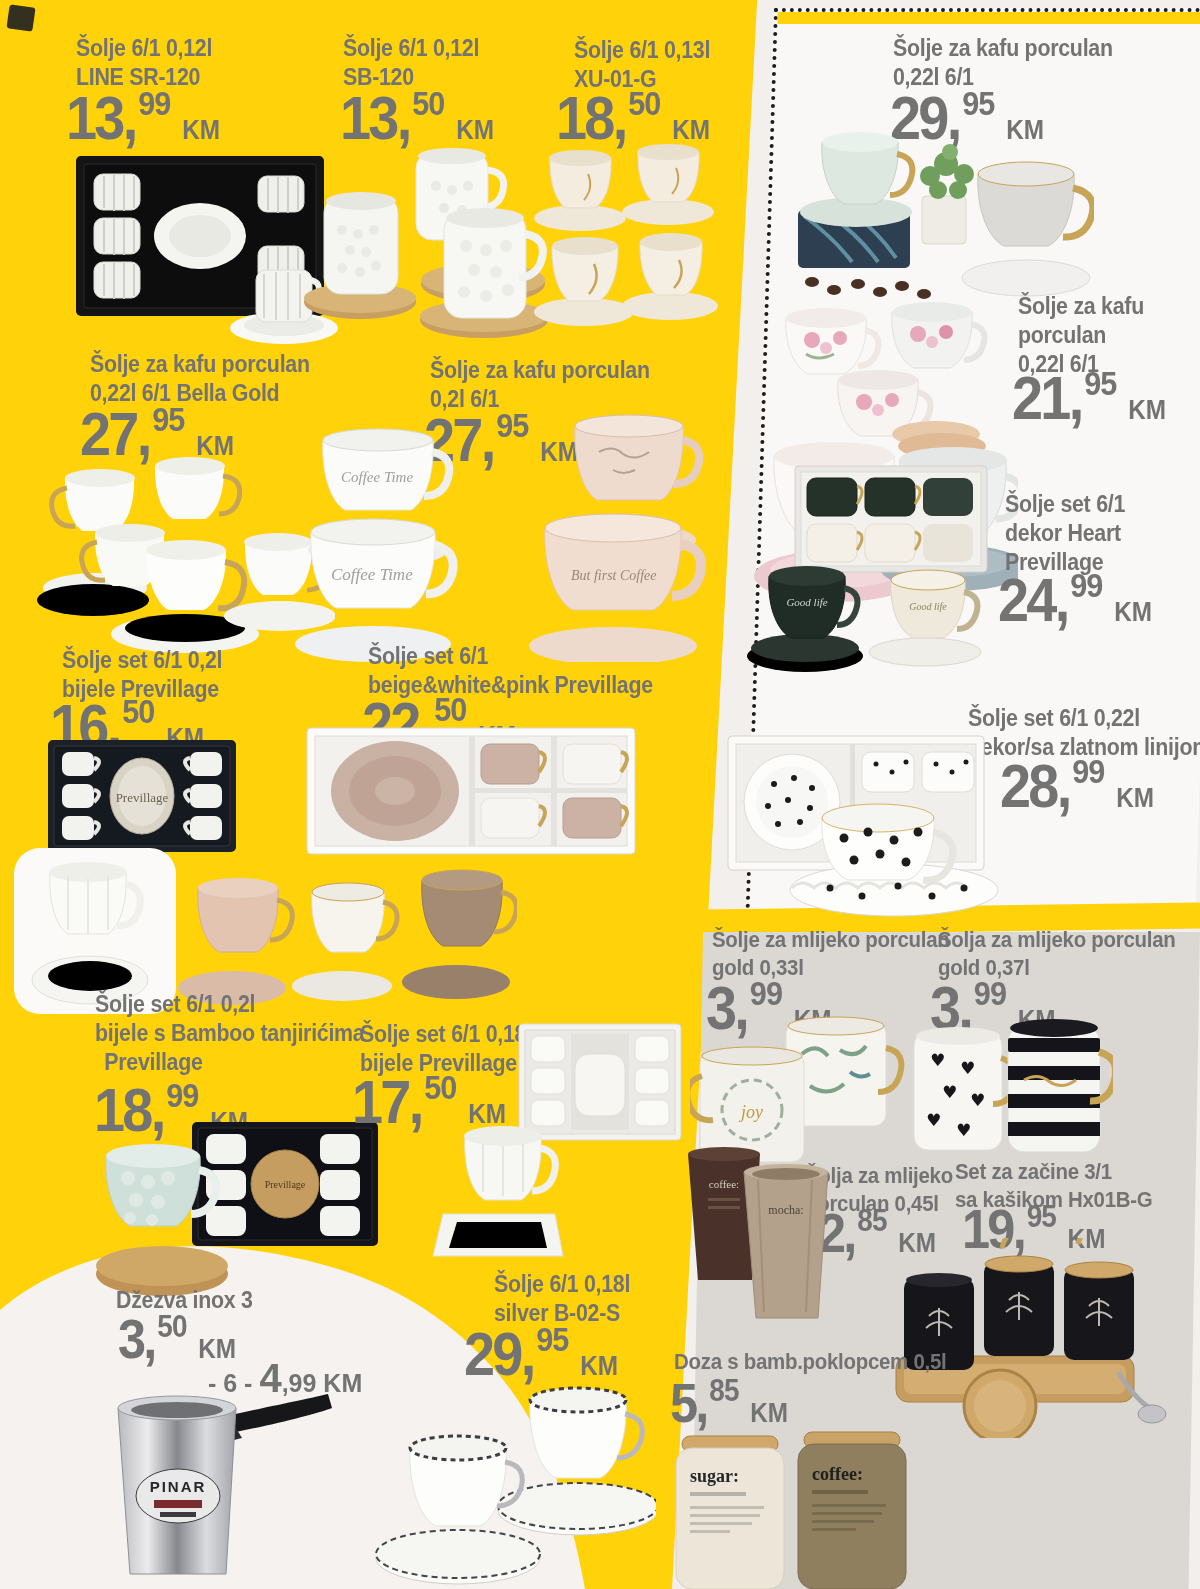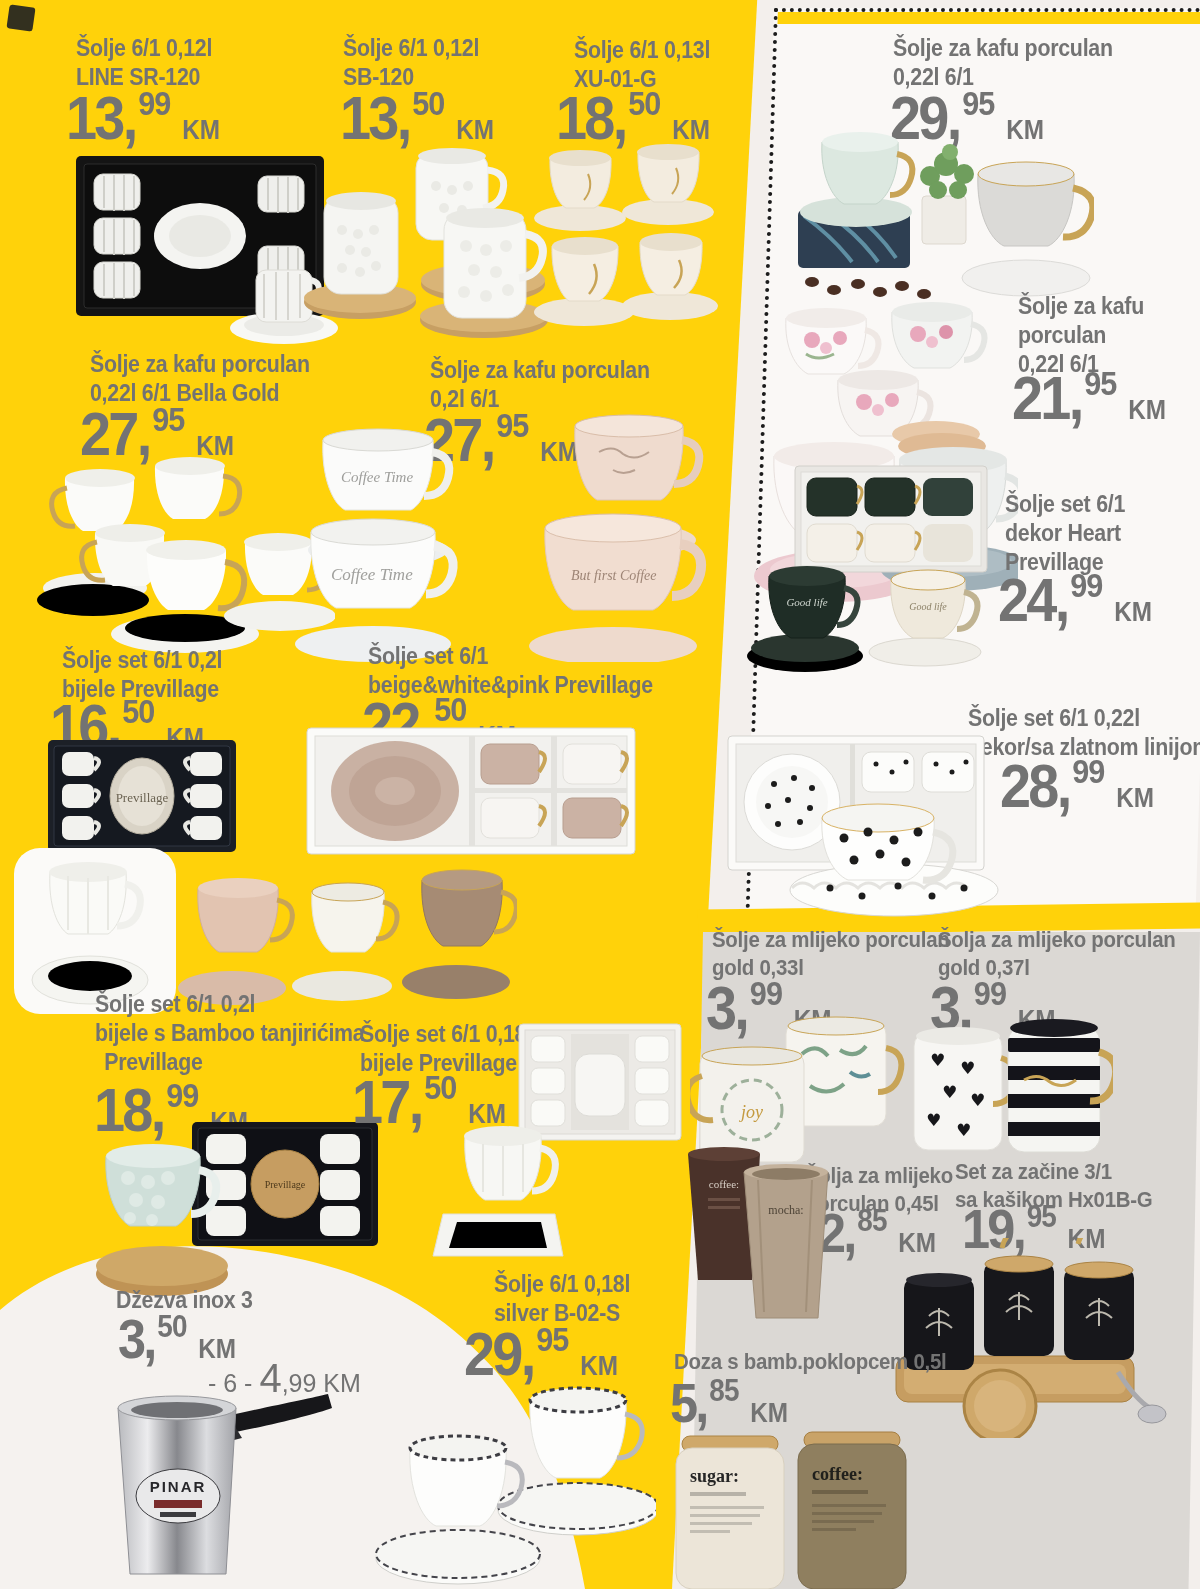--- a/index.html
+++ b/index.html
@@ -19,21 +19,21 @@
   .blob{position:absolute;left:0;top:1230px;}
   .pt{position:absolute;font-weight:700;font-size:23px;line-height:1.26;letter-spacing:-0.3px;
       transform:scaleX(.93);transform-origin:0 0;white-space:nowrap;}
   .pt.sm{font-size:22px;}
   .price{position:absolute;white-space:nowrap;font-weight:700;transform:scaleX(.9);transform-origin:0 0;}
   .pi{font-size:62px;letter-spacing:-3px;}
   .pd{font-size:34px;position:relative;top:-24px;left:3px;letter-spacing:-1px;}
   .pu{font-size:27px;margin-left:16px;}
   .price.mid .pi{font-size:56px;}
   .price.mid .pd{font-size:31px;top:-21px;}
-  .extra{position:absolute;font-weight:400;font-size:25px;white-space:nowrap;}
+  .extra{position:absolute;font-weight:700;font-size:25px;white-space:nowrap;}
   .extra .big{font-size:40px;}
   .photo{position:absolute;}
 </style>
 </head>
 <body>
 
 <div class="page">
 
   <div class="yellow-bg"></div>
   <div class="speck"></div>

